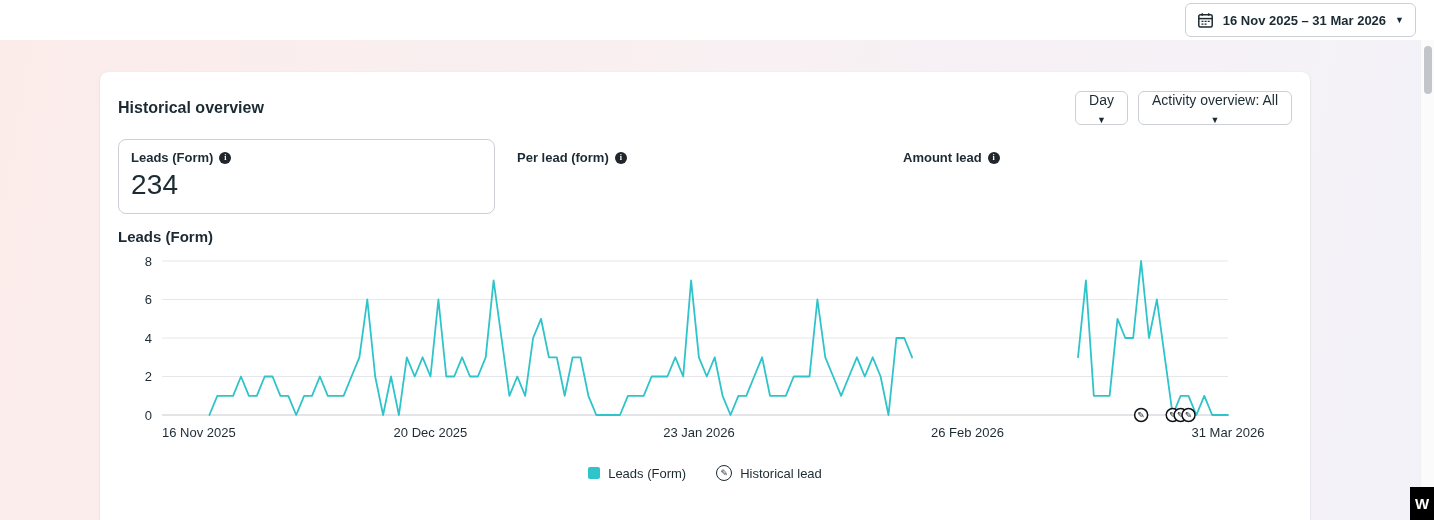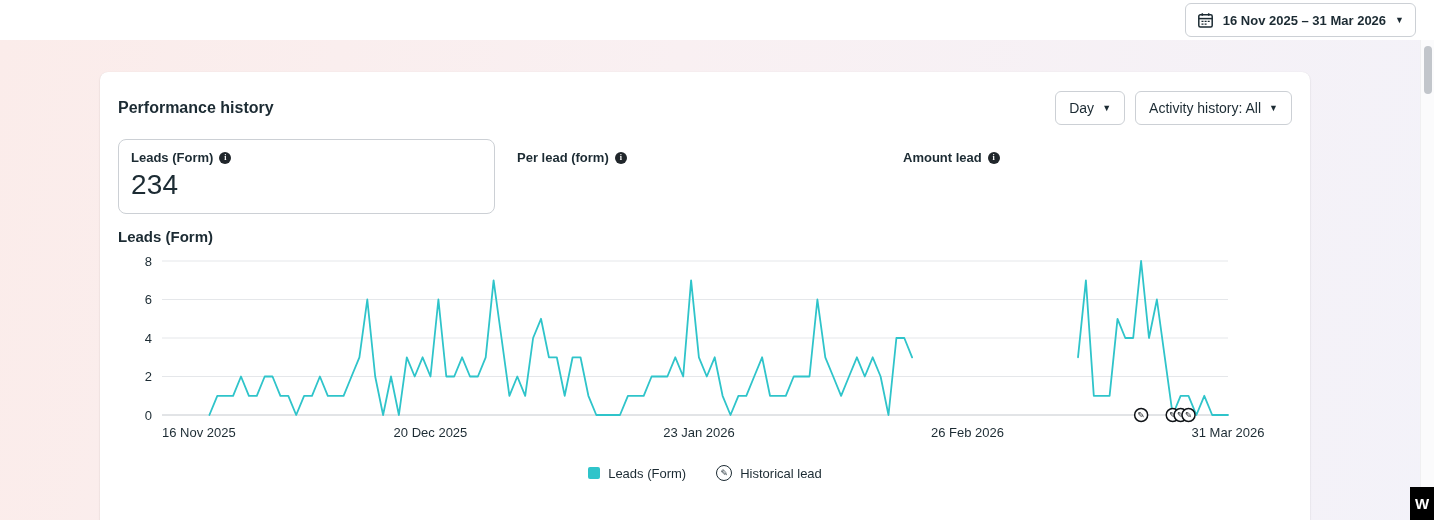--- a/index.html
+++ b/index.html
@@ -39,21 +39,21 @@
     display: flex; justify-content: space-between; align-items: center;
     padding: 19px 18px 10px 18px;
   }
   .card-title { font-size: 16px; font-weight: 700; }
   .controls { display: flex; gap: 10px; }
   .btn {
     display: flex; align-items: center; gap: 8px;
     height: 34px; padding: 0 13px;
     background: #fff; border: 1px solid #ccd0d5; border-radius: 6px;
     font-family: "Liberation Sans", sans-serif;
-    font-size: 14px; font-weight: 500; color: #1c2b33; cursor: pointer;
+    font-size: 14px; font-weight: 500; color: #1c2b33; cursor: pointer; flex-direction: column;
   }
   .metrics-row { display: flex; gap: 9px; padding: 4px 18px 0 18px; }
   .metric { width: 377px; padding: 10px 12px 12px 12px; border: 1px solid transparent; cursor: pointer; }
   .metric.selected { border: 1px solid #ccd0d5; border-radius: 8px; }
   .metric-label { display: flex; align-items: center; gap: 6px; font-size: 13px; font-weight: 700; }
   .info-icon {
     width: 12px; height: 12px; border-radius: 50%;
     background: #20262b; color: #fff;
     display: inline-flex; align-items: center; justify-content: center;
     font-size: 8px; font-weight: 700; font-family: "Liberation Serif", serif;
@@ -105,28 +105,28 @@
         <path d="M4.5 9.4h2M7.6 9.4h2M10.7 9.4h2M4.5 12.1h2M7.6 12.1h2" stroke="#1c2b33" stroke-width="1.4"></path>
       </svg>
     </span>
     <span>16 Nov 2025 – 31 Mar 2026</span>
     <span class="caret">▼</span>
   </button>
 </div>
 
 <div class="card">
   <div class="card-header">
-    <div class="card-title">Performance history</div>
+    <div class="card-title">Historical overview</div>
     <div class="controls">
       <button class="btn">
         <span>Day</span>
         <span class="caret">▼</span>
       </button>
       <button class="btn">
-        <span>Activity history: All</span>
+        <span>Activity overview: All</span>
         <span class="caret">▼</span>
       </button>
     </div>
   </div>
 
   <div class="metrics-row">
     <div class="metric selected">
       <div class="metric-label">
         <span>Leads (Form)</span>
         <span class="info-icon">i</span>

